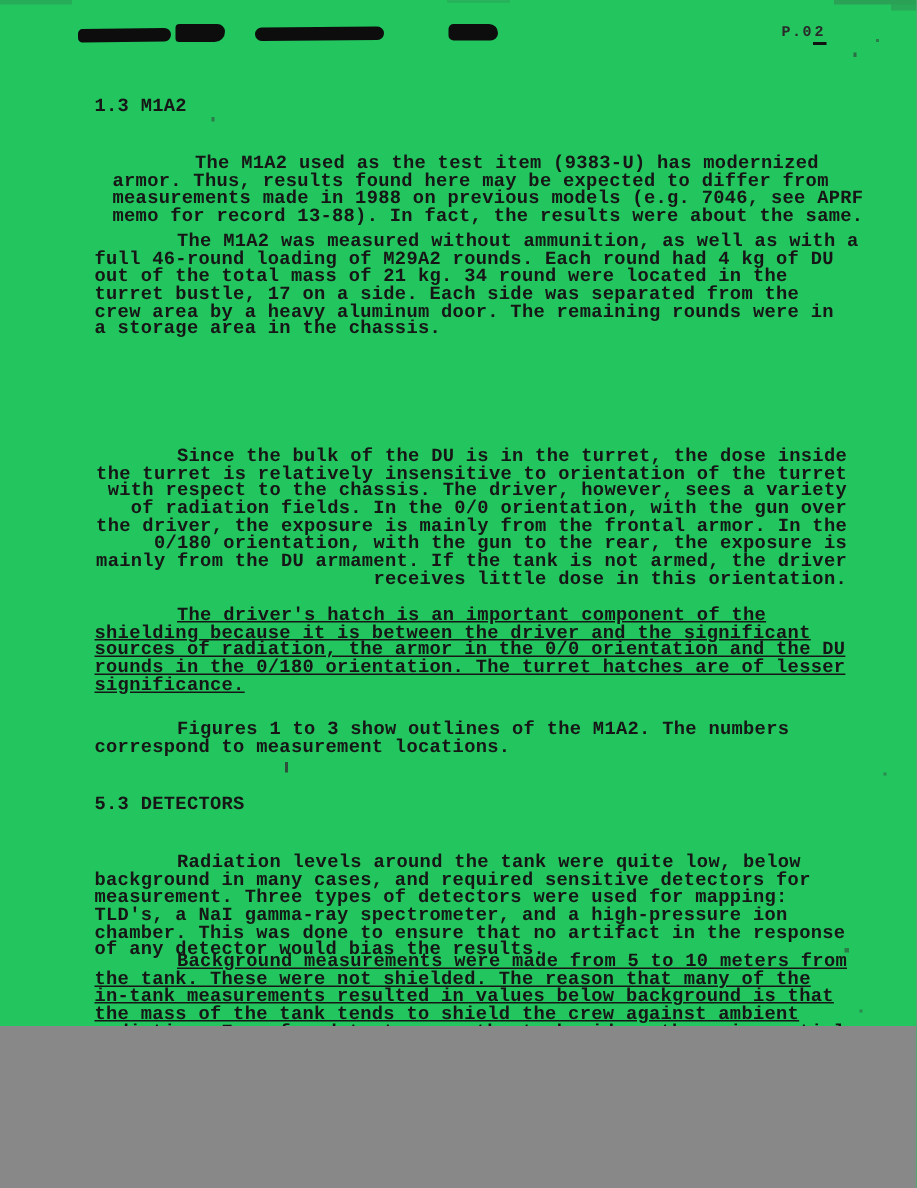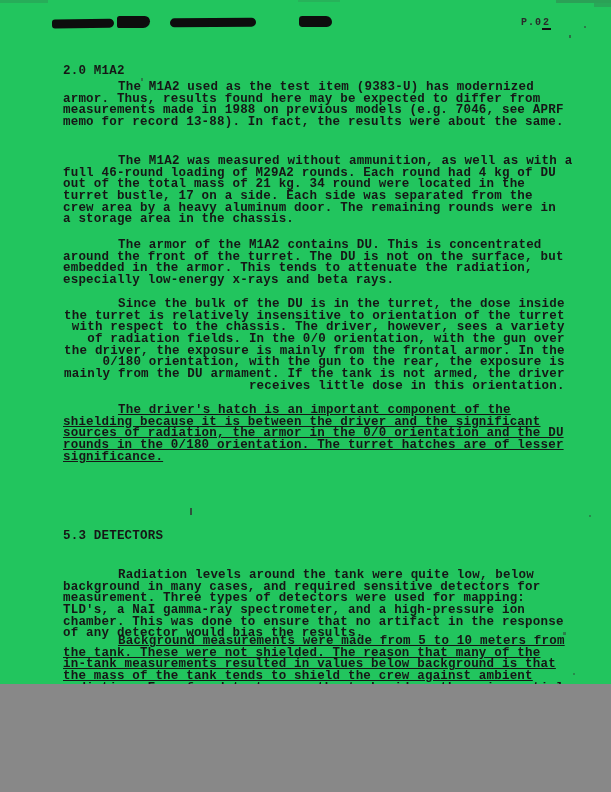--- a/index.html
+++ b/index.html
@@ -32,21 +32,21 @@
     white-space:pre;
   }
   .p{
     position:absolute;left:63px;
     font-size:12.5px;font-weight:700;letter-spacing:0.2px;
     line-height:11.65px;white-space:pre;
     text-indent:55px;
     margin:0;
   }
   .h1a{top:64px;}
-  .p1{top:82px;}
+  .p1{top:104px;margin-left:12px;}
   .p2{top:156px;}
   .p3{top:240px;}
   .p4{top:299px;text-align:right;}
   .p5{top:405px;text-decoration:underline;}
   .p6{top:481px;}
   .h2a{top:529px;}
   .p7{top:570px;}
   .p8{top:636px;text-decoration:underline;}
   .pagenum{
     position:absolute;left:285px;top:716px;
@@ -64,48 +64,46 @@
   <div class="smudge" style="left:556px;top:0;width:55px;height:3px;opacity:.28;"></div>
   <div class="smudge" style="left:594px;top:3px;width:17px;height:4px;opacity:.22;"></div>
 
   <div class="bar bar1"></div>
   <div class="bar bar2"></div>
   <div class="bar bar3"></div>
   <div class="bar bar4"></div>
 
   <div class="faxlabel"><span>P.0</span><span class="digit">2</span></div>
 
-  <div class="h h1a">2.0 M1A2</div>
+  <div class="h h1a">1.3 M1A2</div>
   <p class="p p1">The M1A2 used as the test item (9383-U) has modernized
 armor. Thus, results found here may be expected to differ from
 measurements made in 1988 on previous models (e.g. 7046, see APRF
 memo for record 13-88). In fact, the results were about the same.</p>
   <p class="p p2">The M1A2 was measured without ammunition, as well as with a
 full 46-round loading of M29A2 rounds. Each round had 4 kg of DU
 out of the total mass of 21 kg. 34 round were located in the
 turret bustle, 17 on a side. Each side was separated from the
 crew area by a heavy aluminum door. The remaining rounds were in
 a storage area in the chassis.</p>
-  <p class="p p3">The armor of the M1A2 contains DU. This is concentrated
-around the front of the turret. The DU is not on the surface, but
-embedded in the armor. This tends to attenuate the radiation,
-especially low-energy x-rays and beta rays.</p>
   <p class="p p4">Since the bulk of the DU is in the turret, the dose inside
 the turret is relatively insensitive to orientation of the turret
 with respect to the chassis. The driver, however, sees a variety
 of radiation fields. In the 0/0 orientation, with the gun over
 the driver, the exposure is mainly from the frontal armor. In the
 0/180 orientation, with the gun to the rear, the exposure is
 mainly from the DU armament. If the tank is not armed, the driver
 receives little dose in this orientation.</p>
   <p class="p p5">The driver's hatch is an important component of the
 shielding because it is between the driver and the significant
 sources of radiation, the armor in the 0/0 orientation and the DU
 rounds in the 0/180 orientation. The turret hatches are of lesser
 significance.</p>
+  <p class="p p6">Figures 1 to 3 show outlines of the M1A2. The numbers
+correspond to measurement locations.</p>
 
   <div class="h h2a">5.3 DETECTORS</div>
   <p class="p p7">Radiation levels around the tank were quite low, below
 background in many cases, and required sensitive detectors for
 measurement. Three types of detectors were used for mapping:
 TLD's, a NaI gamma-ray spectrometer, and a high-pressure ion
 chamber. This was done to ensure that no artifact in the response
 of any detector would bias the results.</p>
   <p class="p p8">Background measurements were made from 5 to 10 meters from
 the tank. These were not shielded. The reason that many of the

